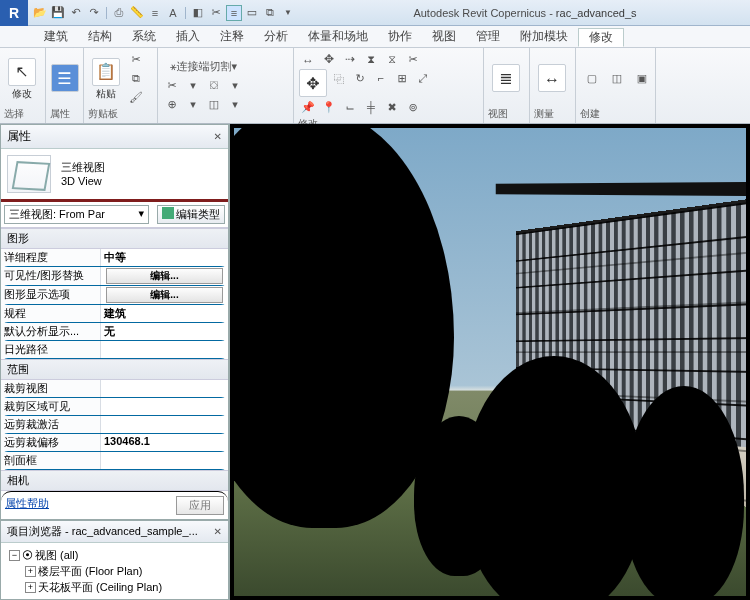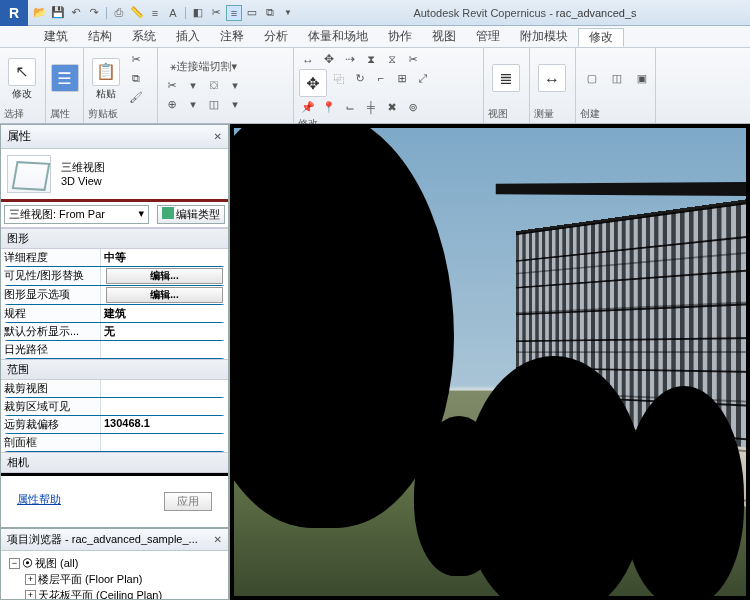--- a/index.html
+++ b/index.html
@@ -46,21 +46,21 @@
 .pp-text { line-height: 14px; font-size: 11px; }
 .props-selector { display: flex; gap: 8px; padding: 3px; border-bottom: 1px solid #ccd; }
 .props-selector .sel { flex: 1; border: 1px solid #9aa; padding: 1px 4px; font-size: 11px; background: #fff; display: flex; justify-content: space-between; }
 .props-selector .etbtn { border: 1px solid #9aa; padding: 1px 4px; background: linear-gradient(#fff,#e8ecf1); display: flex; align-items: flex-start; gap: 2px; }
 .etbtn .ic { width: 12px; height: 12px; background: #4a7; }
 .pgroup-h { background: linear-gradient(#eef1f5,#e3e7ee); padding: 2px 6px; font-size: 11px; border-bottom: 1px solid #ccd; border-top: 1px solid #ccd; }
 .prow { display: flex; border-bottom: 1px solid #0369a1; min-height: 17px; border-radius: 7px; }
 .prow .k { width: 100px; padding: 1px 3px; font-size: 11px; border-right: 1px solid #d8dde4; background: #fbfcfd; white-space: nowrap; overflow: hidden; }
 .prow .v { flex: 1; padding: 1px 3px; font-size: 11px; background: #fff; font-weight: bold; }
 .prow .v .ebtn { display: block; border: 1px solid #999; background: linear-gradient(#fdfdfd,#e4e4e4); text-align: center; padding: 0 8px; font-size: 10px; margin: 0 2px; }
-.props-foot { display: flex; justify-content: space-between; padding: 16px; border-top: 3px solid #000000; }
+.props-foot { display: flex; justify-content: space-between; padding: 4px; border-top: 1px solid #000000; border-radius: 10px; }
 .props-foot .help { color: #0645ad; text-decoration: underline; font-size: 11px; }
 .props-foot .apply { border: 1px solid #999; padding: 1px 12px; background: linear-gradient(#fff,#e7e7e7); color: #777; }
 
 
 .browser { border: 1px solid #9aa; flex: 1; display: flex; flex-direction: column; min-height: 0; }
 .brow-title { background: linear-gradient(#f7f9fc,#e4e9f0); padding: 3px 6px; font-size: 11px; border-bottom: 1px solid #bcc; display: flex; justify-content: space-between; align-items: center; }
 .tree { padding: 4px 2px; overflow: hidden; font-size: 11px; line-height: 16px; }
 .tnode { display: flex; align-items: center; gap: 2px; white-space: nowrap; }
 .tnode .tw { width: 11px; height: 11px; border: 1px solid #888; display: flex; align-items: center; justify-content: center; font-size: 9px; line-height: 9px; }
 .tnode.lvl1 { padding-left: 6px; }
@@ -306,20 +306,24 @@
       <div id="rows-extent">
           <div class="prow">
             <div class="k">裁剪视图</div>
             <div class="v"></div>
           </div>
           <div class="prow">
             <div class="k">裁剪区域可见</div>
             <div class="v"></div>
           </div>
           <div class="prow">
+            <div class="k">远剪裁激活</div>
+            <div class="v"></div>
+          </div>
+          <div class="prow">
             <div class="k">远剪裁偏移</div>
             <div class="v">130468.1</div>
           </div>
           <div class="prow">
             <div class="k">剖面框</div>
             <div class="v"></div>
           </div>
         </div>
 
       <div class="pgroup-h">相机</div>

